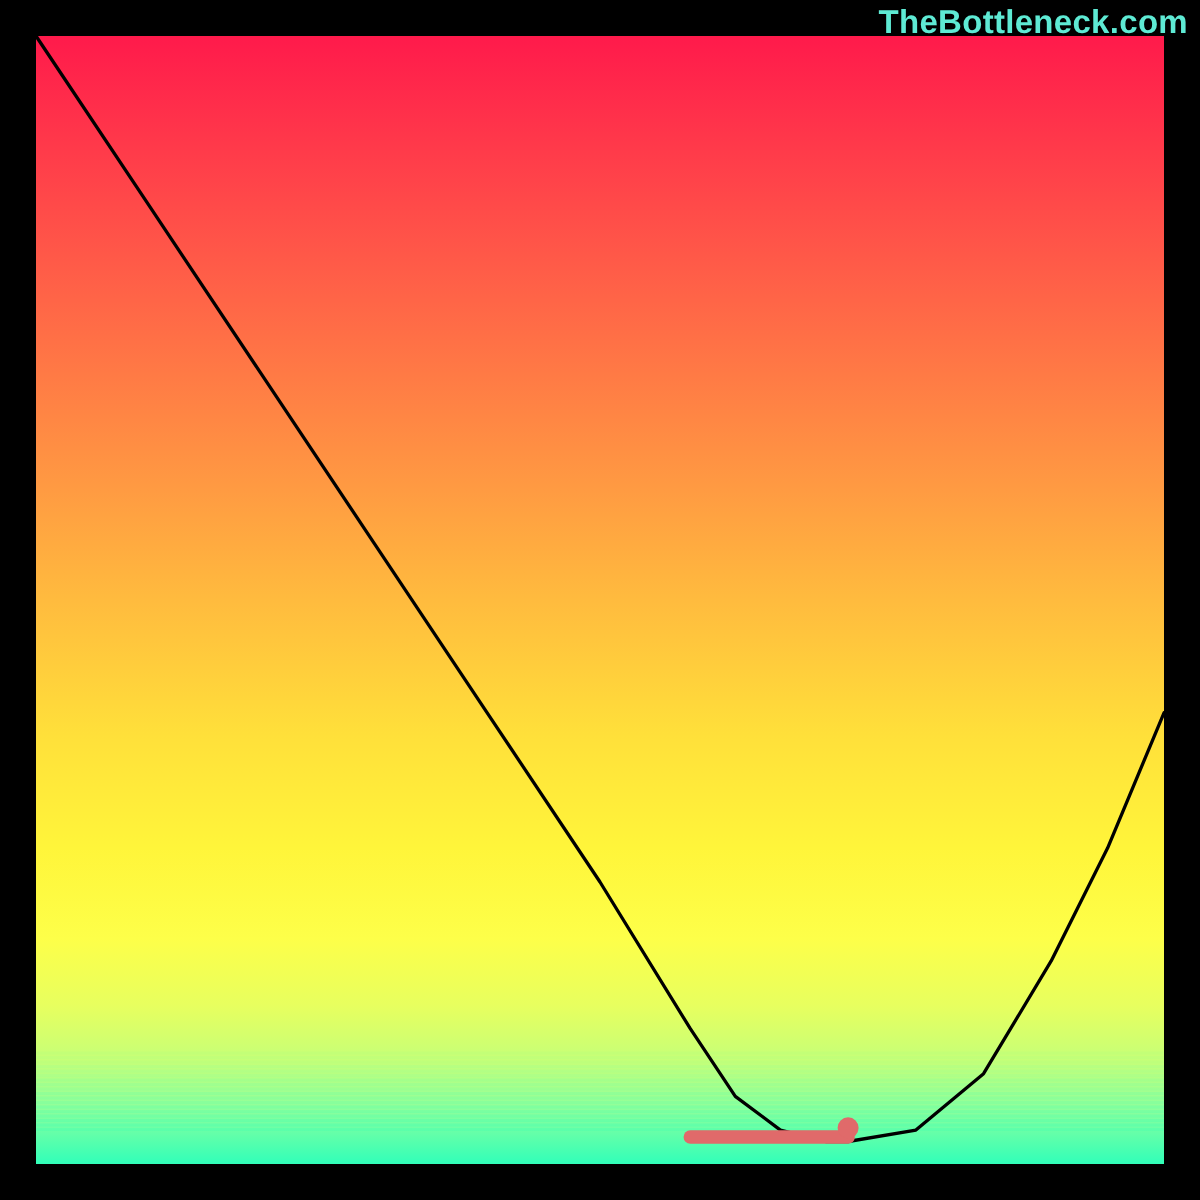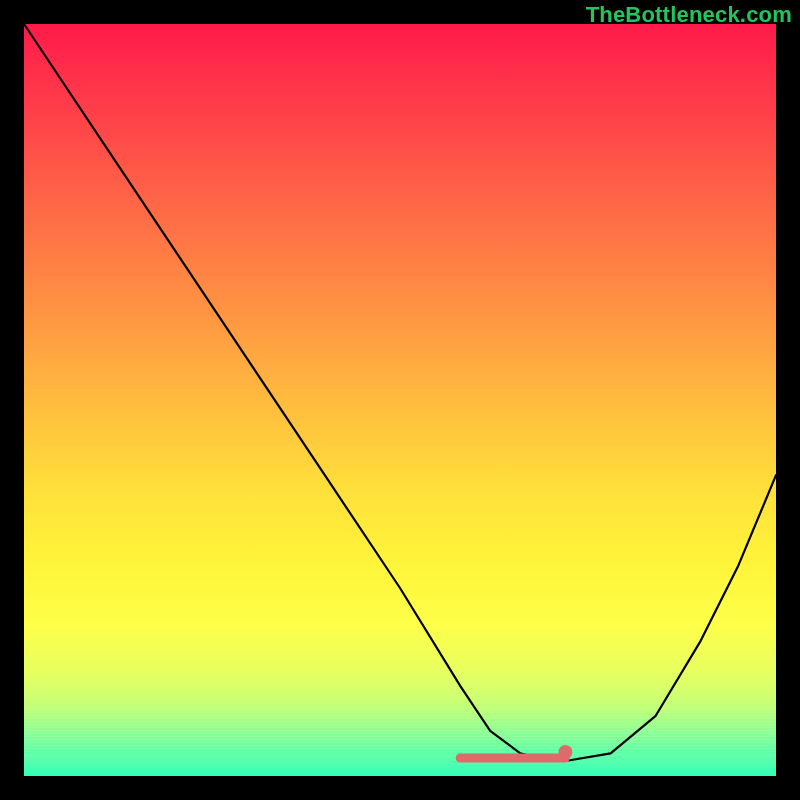--- a/index.html
+++ b/index.html
@@ -10,21 +10,21 @@
     height: 800px;
     background: #000;
   }
   .watermark {
     position: absolute;
     top: 2px;
     right: 8px;
     font-family: Arial, Helvetica, sans-serif;
     font-size: 22px;
     font-weight: 600;
-    color: #22c55e;
+    color: #5eead4;
     letter-spacing: 0.2px;
     z-index: 10;
   }
   .plot {
     position: absolute;
     left: 24px;
     top: 24px;
     width: 752px;
     height: 752px;
     background: linear-gradient(to bottom,

